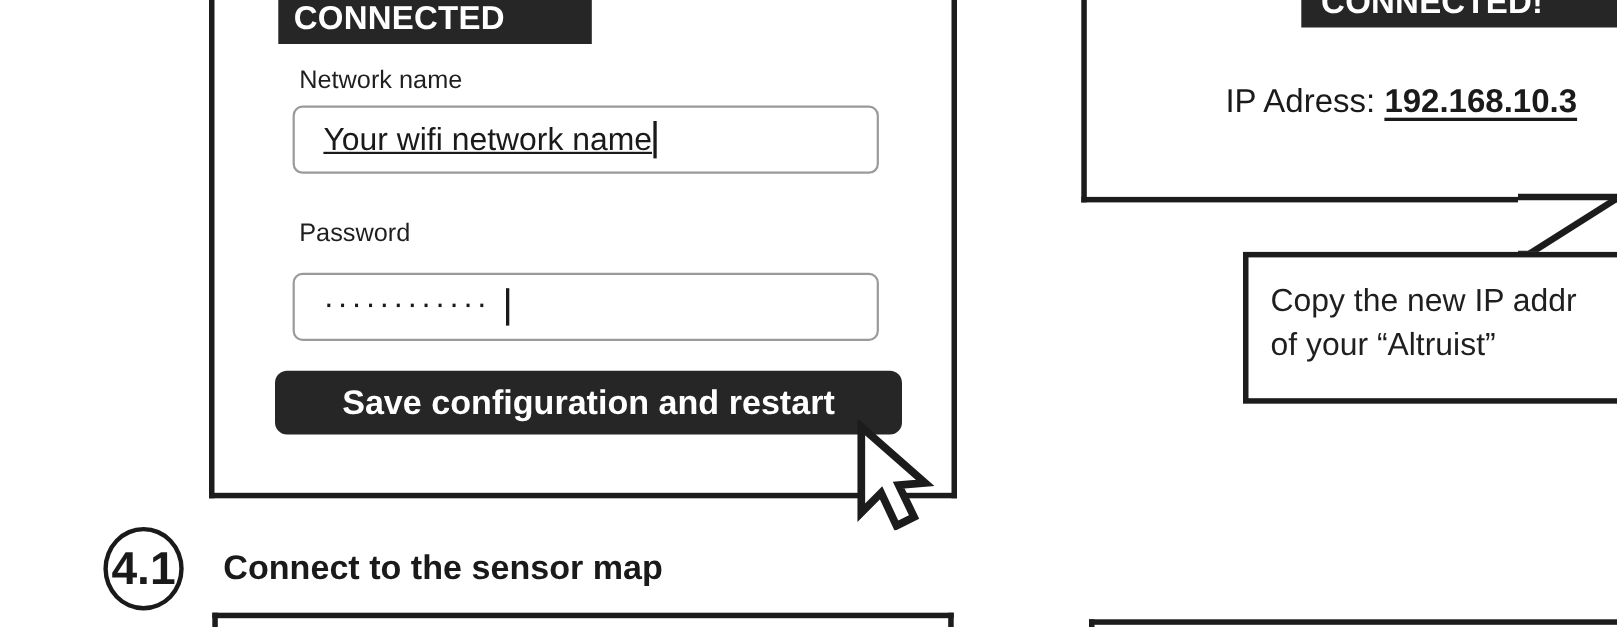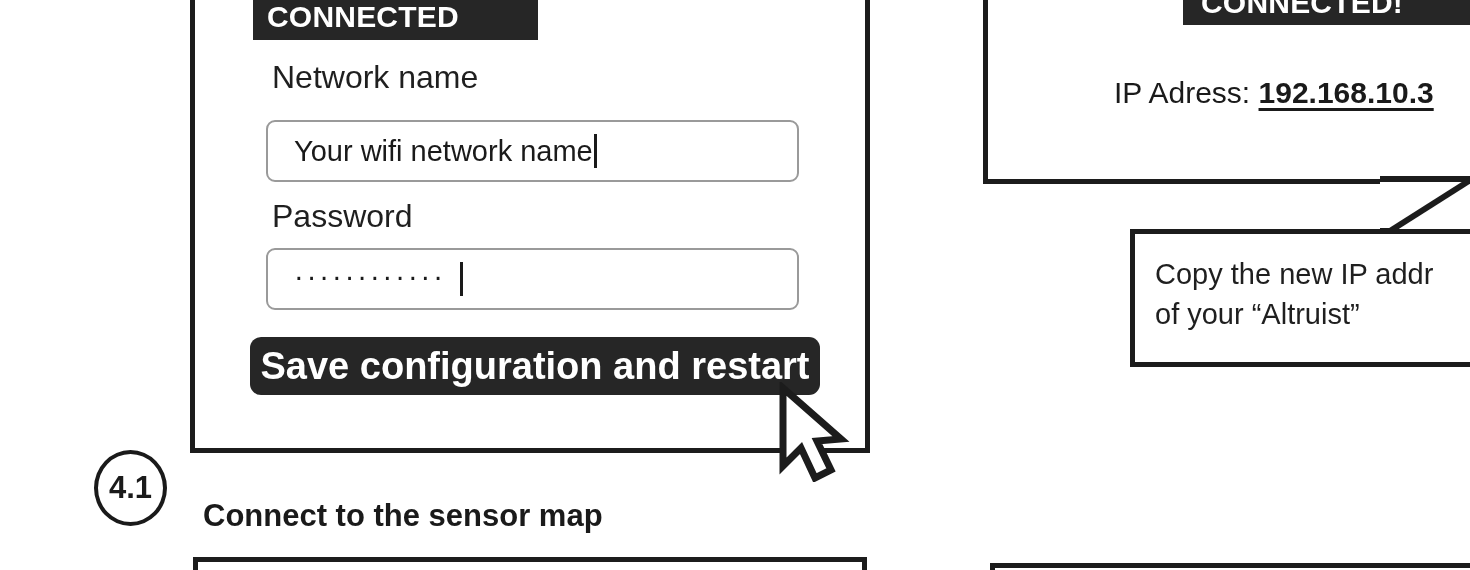--- a/index.html
+++ b/index.html
@@ -68,21 +68,21 @@
     top: -44px;
     width: 340px;
     height: 69px;
     font-size: 30px;
     padding: 0 18px 5px 18px;
   }
 
   
   .field-label {
     position: absolute;
-    font-size: 32px;
+    font-size: 23px;
     color: #1f1f1f;
     white-space: nowrap;
   }
   #label-network { left: 272px; top: 59px; }
   #label-password { left: 272px; top: 198px; text-align: center; }
 
   
   .text-input {
     position: absolute;
     left: 266px;
@@ -91,21 +91,21 @@
     border: 2px solid #9a9a9a;
     border-radius: 9px;
     box-sizing: border-box;
     background: #ffffff;
     display: flex;
     align-items: center;
     padding-left: 26px;
     font-size: 29px;
     color: #1a1a1a;
   }
-  #input-network { top: 120px; }
+  #input-network { top: 96px; text-decoration: underline; }
   #input-password { top: 248px; letter-spacing: 0px; }
 
   .pwd-dots {
     font-size: 29px;
     letter-spacing: 3px;
     color: #1a1a1a;
     line-height: 1;
     position: relative;
     top: -3px;
   }
@@ -125,21 +125,21 @@
     position: absolute;
     left: 250px;
     top: 337px;
     width: 570px;
     height: 58px;
     background: #262626;
     border-radius: 11px;
     border: none;
     color: #ffffff;
     font-family: "Liberation Sans", sans-serif;
-    font-size: 38px;
+    font-size: 31px;
     font-weight: bold;
     display: flex;
     align-items: center;
     justify-content: center;
     padding: 0;
     cursor: pointer;
   }
 
   
   #mouse-cursor {
@@ -192,30 +192,30 @@
     top: 176px;
     width: 96px;
     height: 60px;
     pointer-events: none;
   }
 
   
   #step-circle {
     position: absolute;
     left: 94px;
-    top: 450px;
+    top: 479px;
     width: 73px;
     height: 76px;
     border: 4px solid #1a1a1a;
     border-radius: 50%;
     box-sizing: border-box;
     display: flex;
     align-items: center;
     justify-content: center;
-    font-size: 31px;
+    font-size: 42px;
     font-weight: bold;
     background: #ffffff;
   }
   #step-title {
     position: absolute;
     left: 203px;
     top: 498px;
     font-size: 31px;
     font-weight: bold;
     color: #1a1a1a;

